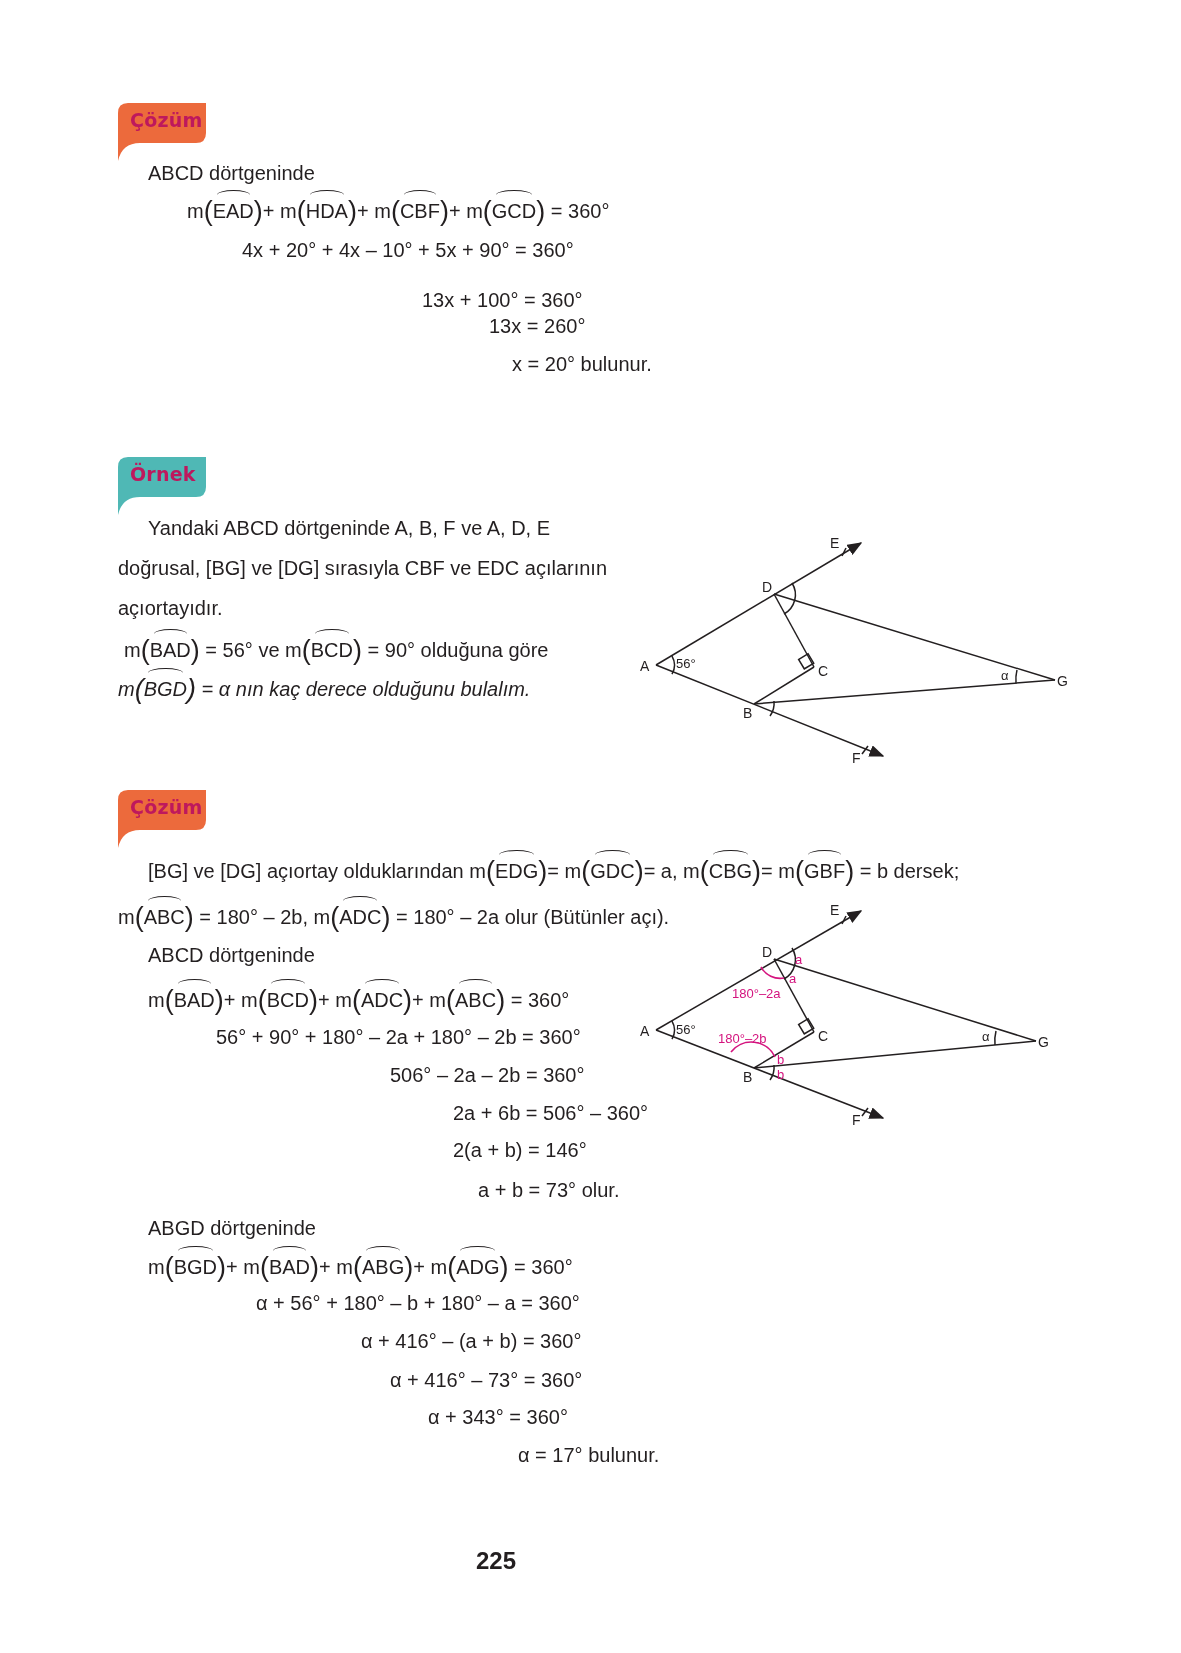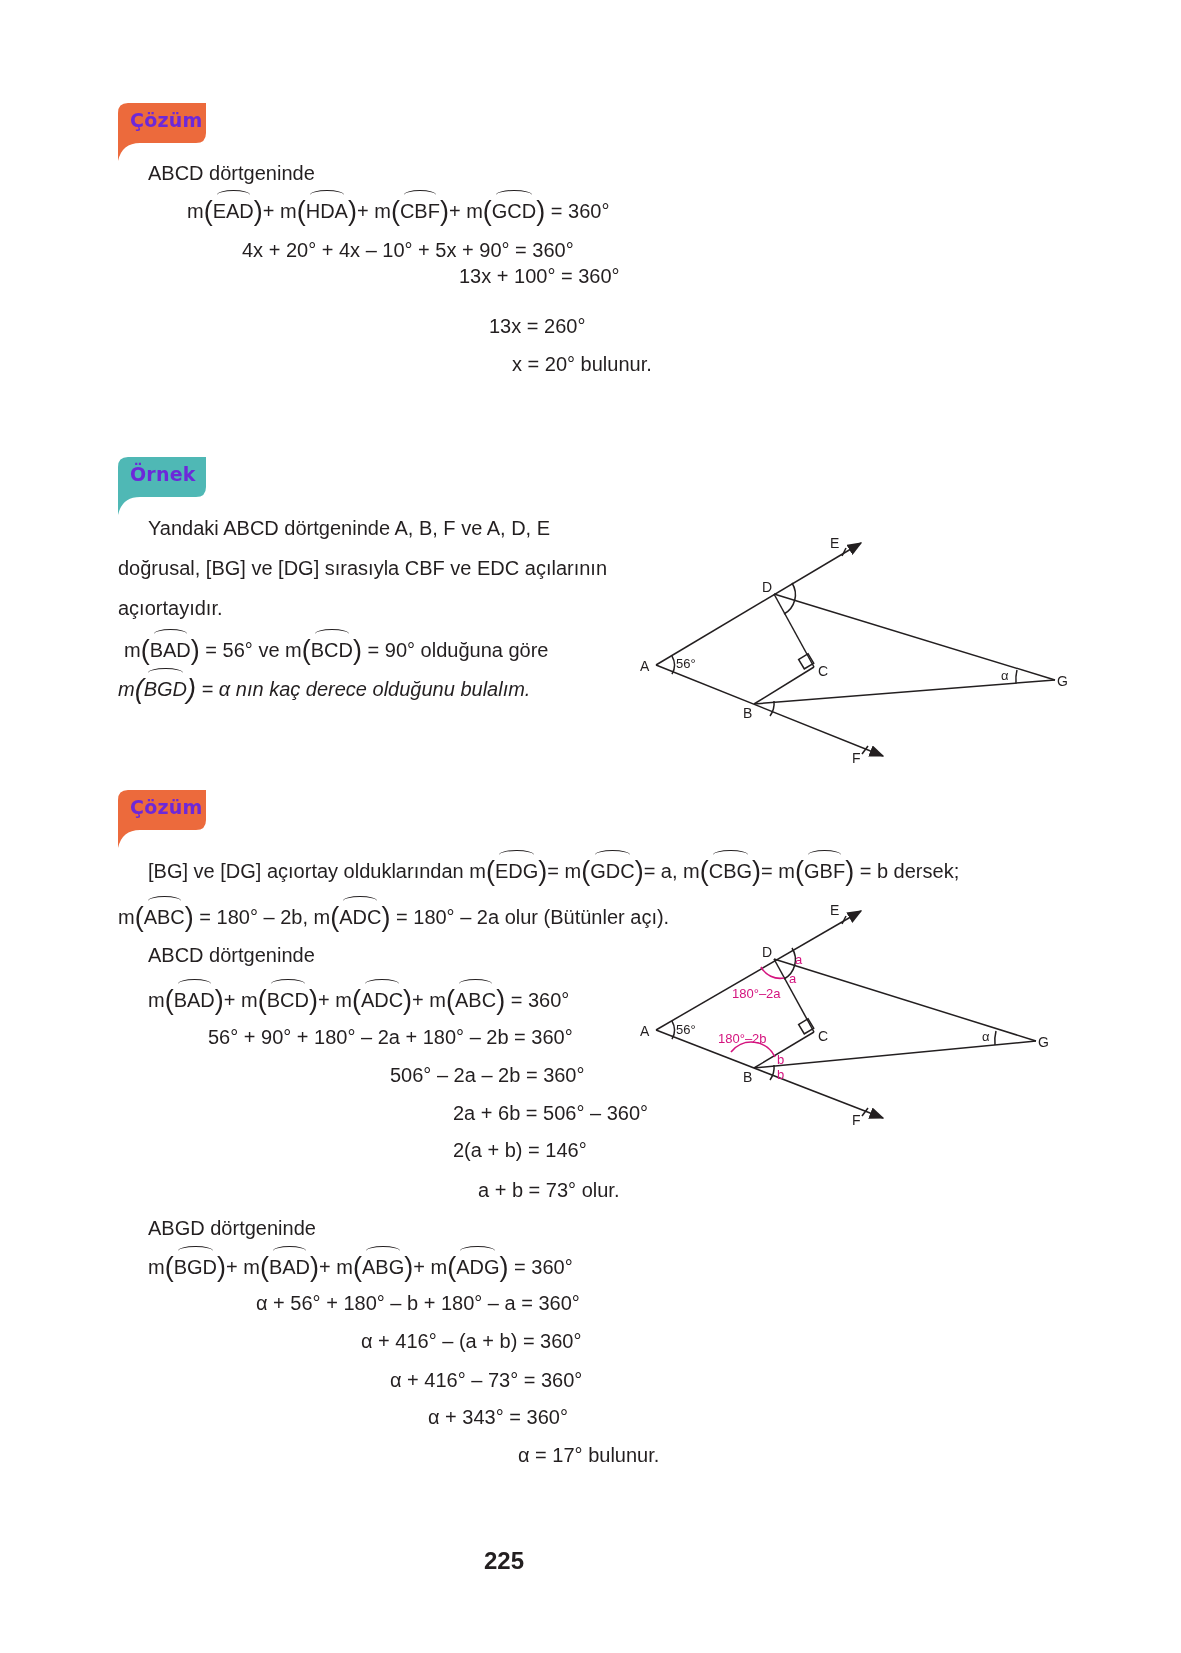--- a/index.html
+++ b/index.html
@@ -1,27 +1,27 @@
 <!DOCTYPE html>
 <html><head>
 <meta charset="utf-8">
 <style>
   html, body { margin: 0; padding: 0; background: #ffffff; }
   body { width: 1181px; height: 1653px; position: relative; overflow: hidden;
          font-family: "Liberation Sans", sans-serif; color: #231f20; }
   .line { position: absolute; white-space: nowrap; font-size: 20px; line-height: 24px; }
   .badge { position: absolute; width: 88px; height: 58px; }
   .badge svg { position: absolute; left: 0; top: 0; }
-  .badge .label { position: absolute; left: 12px; top: 6px; color: #6d28d9; font-weight: bold;
+  .badge .label { position: absolute; left: 12px; top: 6px; color: #be185d; font-weight: bold;
                   font-size: 19px; font-family: "DejaVu Sans", sans-serif; letter-spacing: 0.2px; }
   .hat { display: inline-block; position: relative; padding-top: 2px; }
   .hat::before { content: ""; position: absolute; left: 10%; right: 10%; top: -7px; height: 9px;
                  border-top: 1.4px solid #231f20; border-radius: 50% 50% 0 0; }
   .paren { font-size: 27px; font-weight: 200; vertical-align: -2px; }
-  .pagenum { position: absolute; left: 8px; width: 992px; top: 1547px; text-align: center;
+  .pagenum { position: absolute; left: 0; width: 992px; top: 1547px; text-align: center;
              font-weight: bold; font-size: 24px; }
   svg text { font-family: "Liberation Sans", sans-serif; }
 </style>
 </head>
 <body>
 
 <div class="badge" style="left:118px; top:103px;">
   <svg width="88" height="58" viewBox="0 0 88 58">
     <path d="M10 0 H88 V30 Q88 40 78 40 H22 Q4 40 0 58 V10 Q0 0 10 0 Z" fill="#ec6a3c"></path>
   </svg>
@@ -31,21 +31,21 @@
 <div class="line" style="left:148px; top:161px;">ABCD dörtgeninde</div>
 
 <div class="line" style="left:148px; top:197px;margin-left:39px;">
   <span>m</span><span class="paren">(</span><span class="hat">EAD</span><span class="paren">)</span><span>+</span>
   <span>m</span><span class="paren">(</span><span class="hat">HDA</span><span class="paren">)</span><span>+</span>
   <span>m</span><span class="paren">(</span><span class="hat">CBF</span><span class="paren">)</span><span>+</span>
   <span>m</span><span class="paren">(</span><span class="hat">GCD</span><span class="paren">)</span> <span>= 360°</span>
 </div>
 
 <div class="line" style="left:242px; top:238px;">4x + 20° + 4x – 10° + 5x + 90° = 360°</div>
-<div class="line" style="left:422px; top:264px;margin-left:37px;">13x + 100° = 360°</div>
+<div class="line" style="left:422px; top:288px;">13x + 100° = 360°</div>
 <div class="line" style="left:489px; top:314px;">13x = 260°</div>
 <div class="line" style="left:512px; top:352px;">x = 20° bulunur.</div>
 
 <div class="badge" style="left:118px; top:457px;">
   <svg width="88" height="58" viewBox="0 0 88 58">
     <path d="M10 0 H88 V30 Q88 40 78 40 H22 Q4 40 0 58 V10 Q0 0 10 0 Z" fill="#4fb8b5"></path>
   </svg>
   <span class="label">Örnek</span>
 </div>
 
@@ -106,21 +106,21 @@
   <span>m</span><span class="paren">(</span><span class="hat">ABC</span><span class="paren">)</span> <span>= 180° – 2b, m</span><span class="paren">(</span><span class="hat">ADC</span><span class="paren">)</span> <span>= 180° – 2a olur (Bütünler açı).</span>
 </div>
 
 <div class="line" style="left:148px; top:943px;">ABCD dörtgeninde</div>
 <div class="line" style="left:148px; top:986px;">
   <span>m</span><span class="paren">(</span><span class="hat">BAD</span><span class="paren">)</span><span>+</span>
   <span>m</span><span class="paren">(</span><span class="hat">BCD</span><span class="paren">)</span><span>+</span>
   <span>m</span><span class="paren">(</span><span class="hat">ADC</span><span class="paren">)</span><span>+</span>
   <span>m</span><span class="paren">(</span><span class="hat">ABC</span><span class="paren">)</span> <span>= 360°</span>
 </div>
-<div class="line" style="left:208px; top:1025px;text-align:right;">56° + 90° + 180° – 2a + 180° – 2b = 360°</div>
+<div class="line" style="left:216px; top:1025px;text-align:right;">56° + 90° + 180° – 2a + 180° – 2b = 360°</div>
 <div class="line" style="left:390px; top:1063px;">506° – 2a – 2b = 360°</div>
 <div class="line" style="left:453px; top:1101px;">2a + 6b = 506° – 360°</div>
 <div class="line" style="left:453px; top:1138px;">2(a + b) = 146°</div>
 <div class="line" style="left:478px; top:1178px;">a + b = 73° olur.</div>
 
 <div class="line" style="left:148px; top:1216px;">ABGD dörtgeninde</div>
 <div class="line" style="left:148px; top:1253px;">
   <span>m</span><span class="paren">(</span><span class="hat">BGD</span><span class="paren">)</span><span>+</span>
   <span>m</span><span class="paren">(</span><span class="hat">BAD</span><span class="paren">)</span><span>+</span>
   <span>m</span><span class="paren">(</span><span class="hat">ABG</span><span class="paren">)</span><span>+</span>

